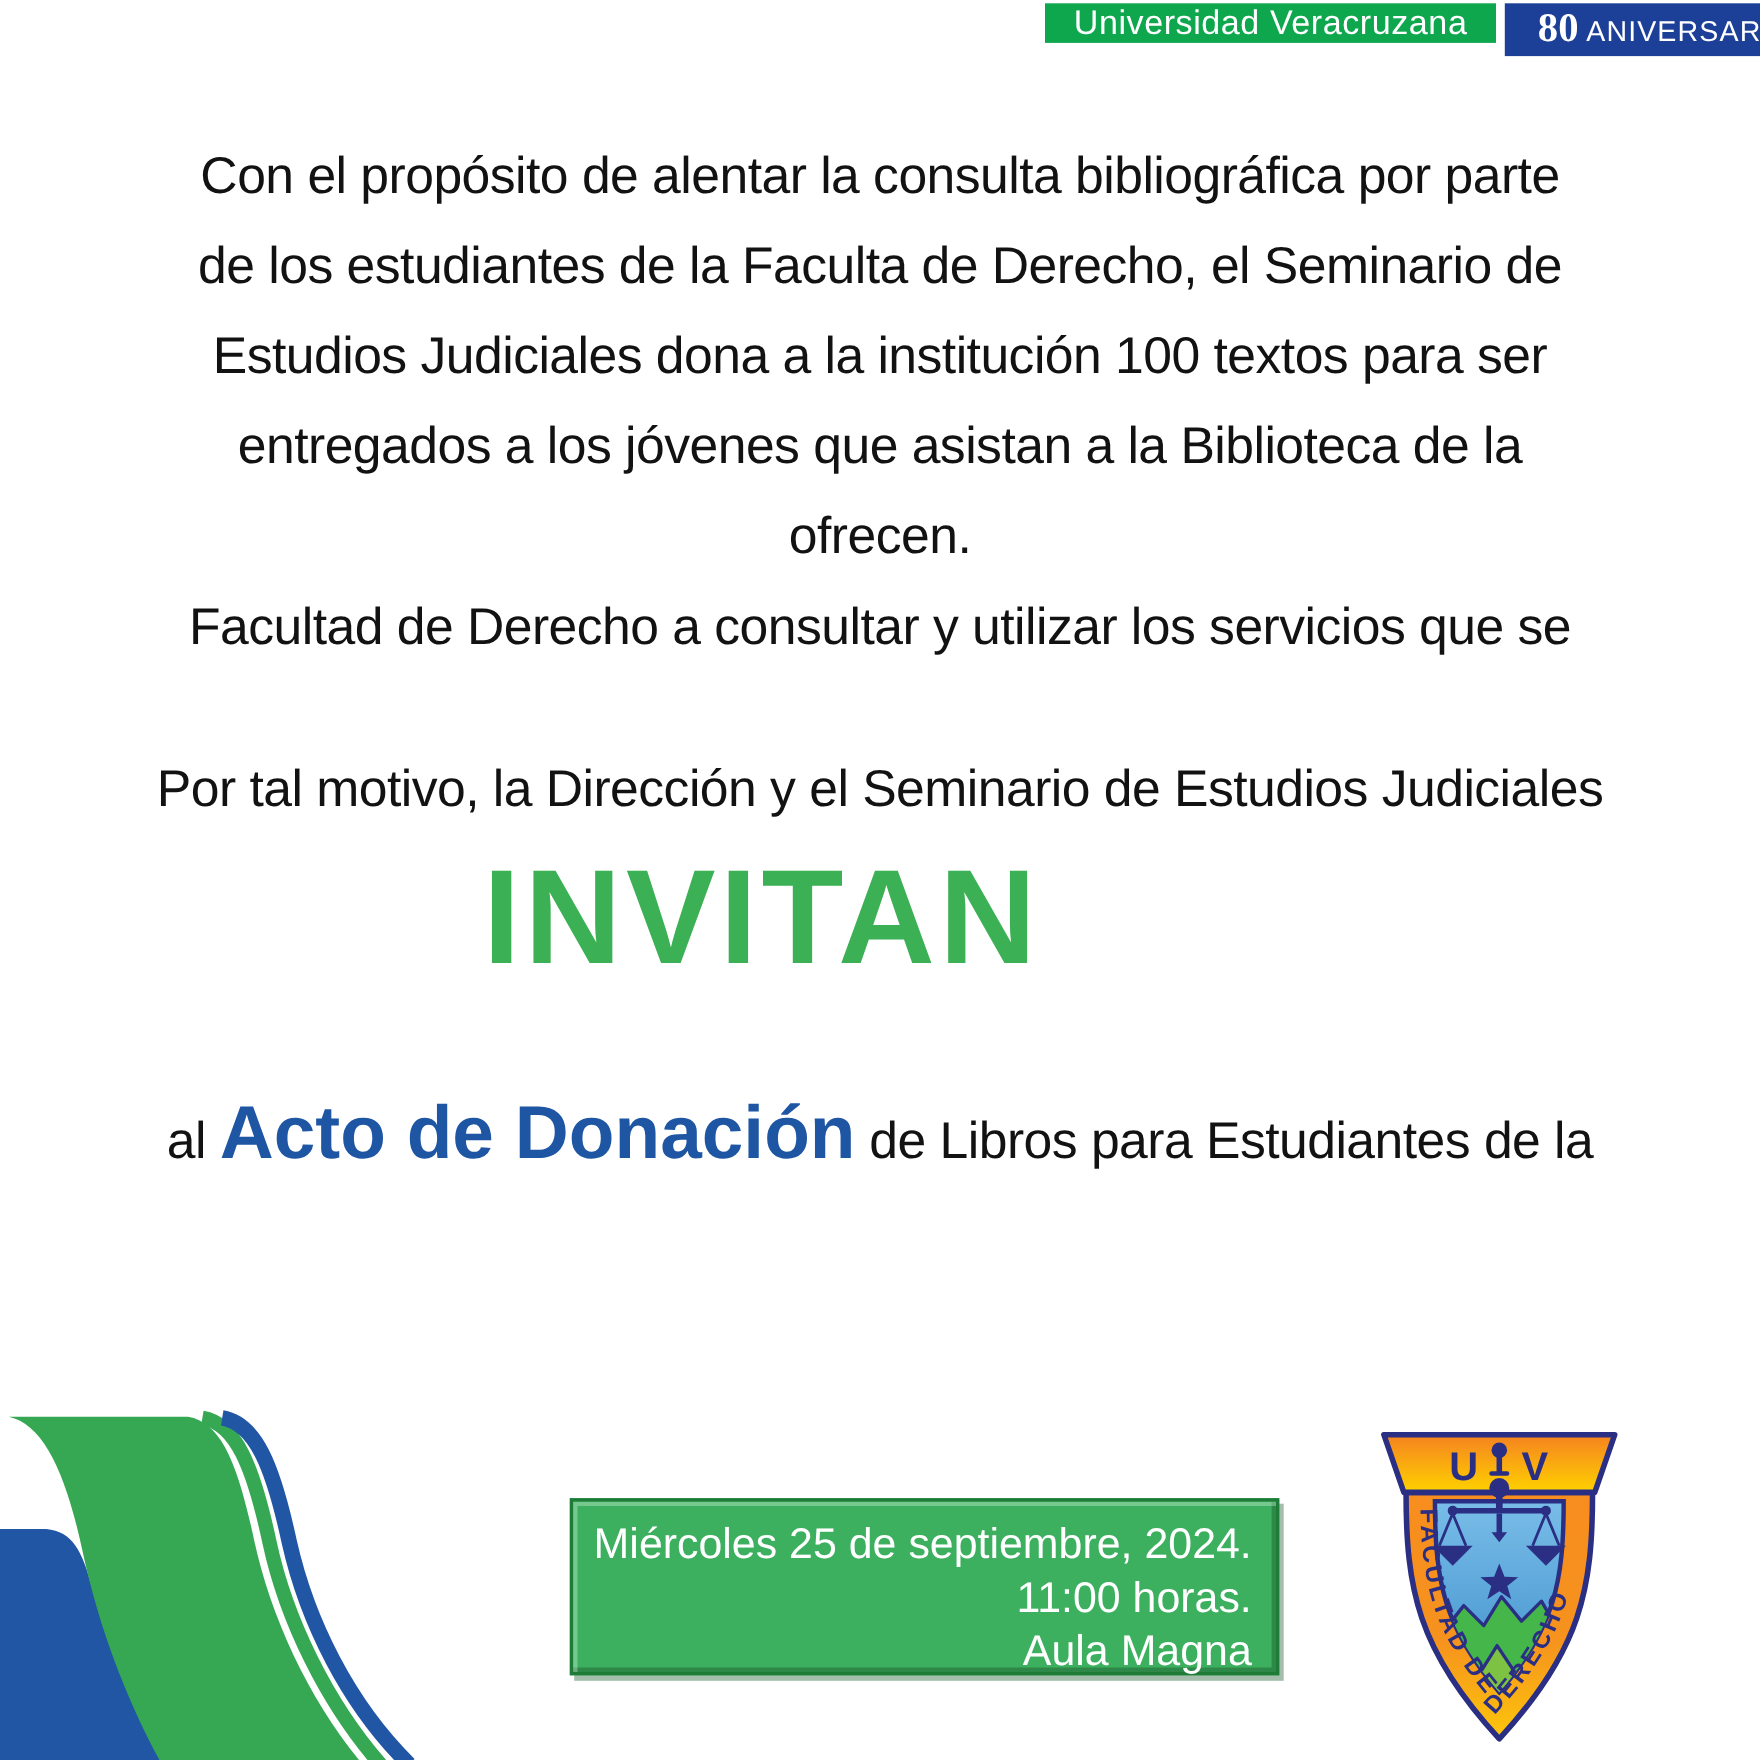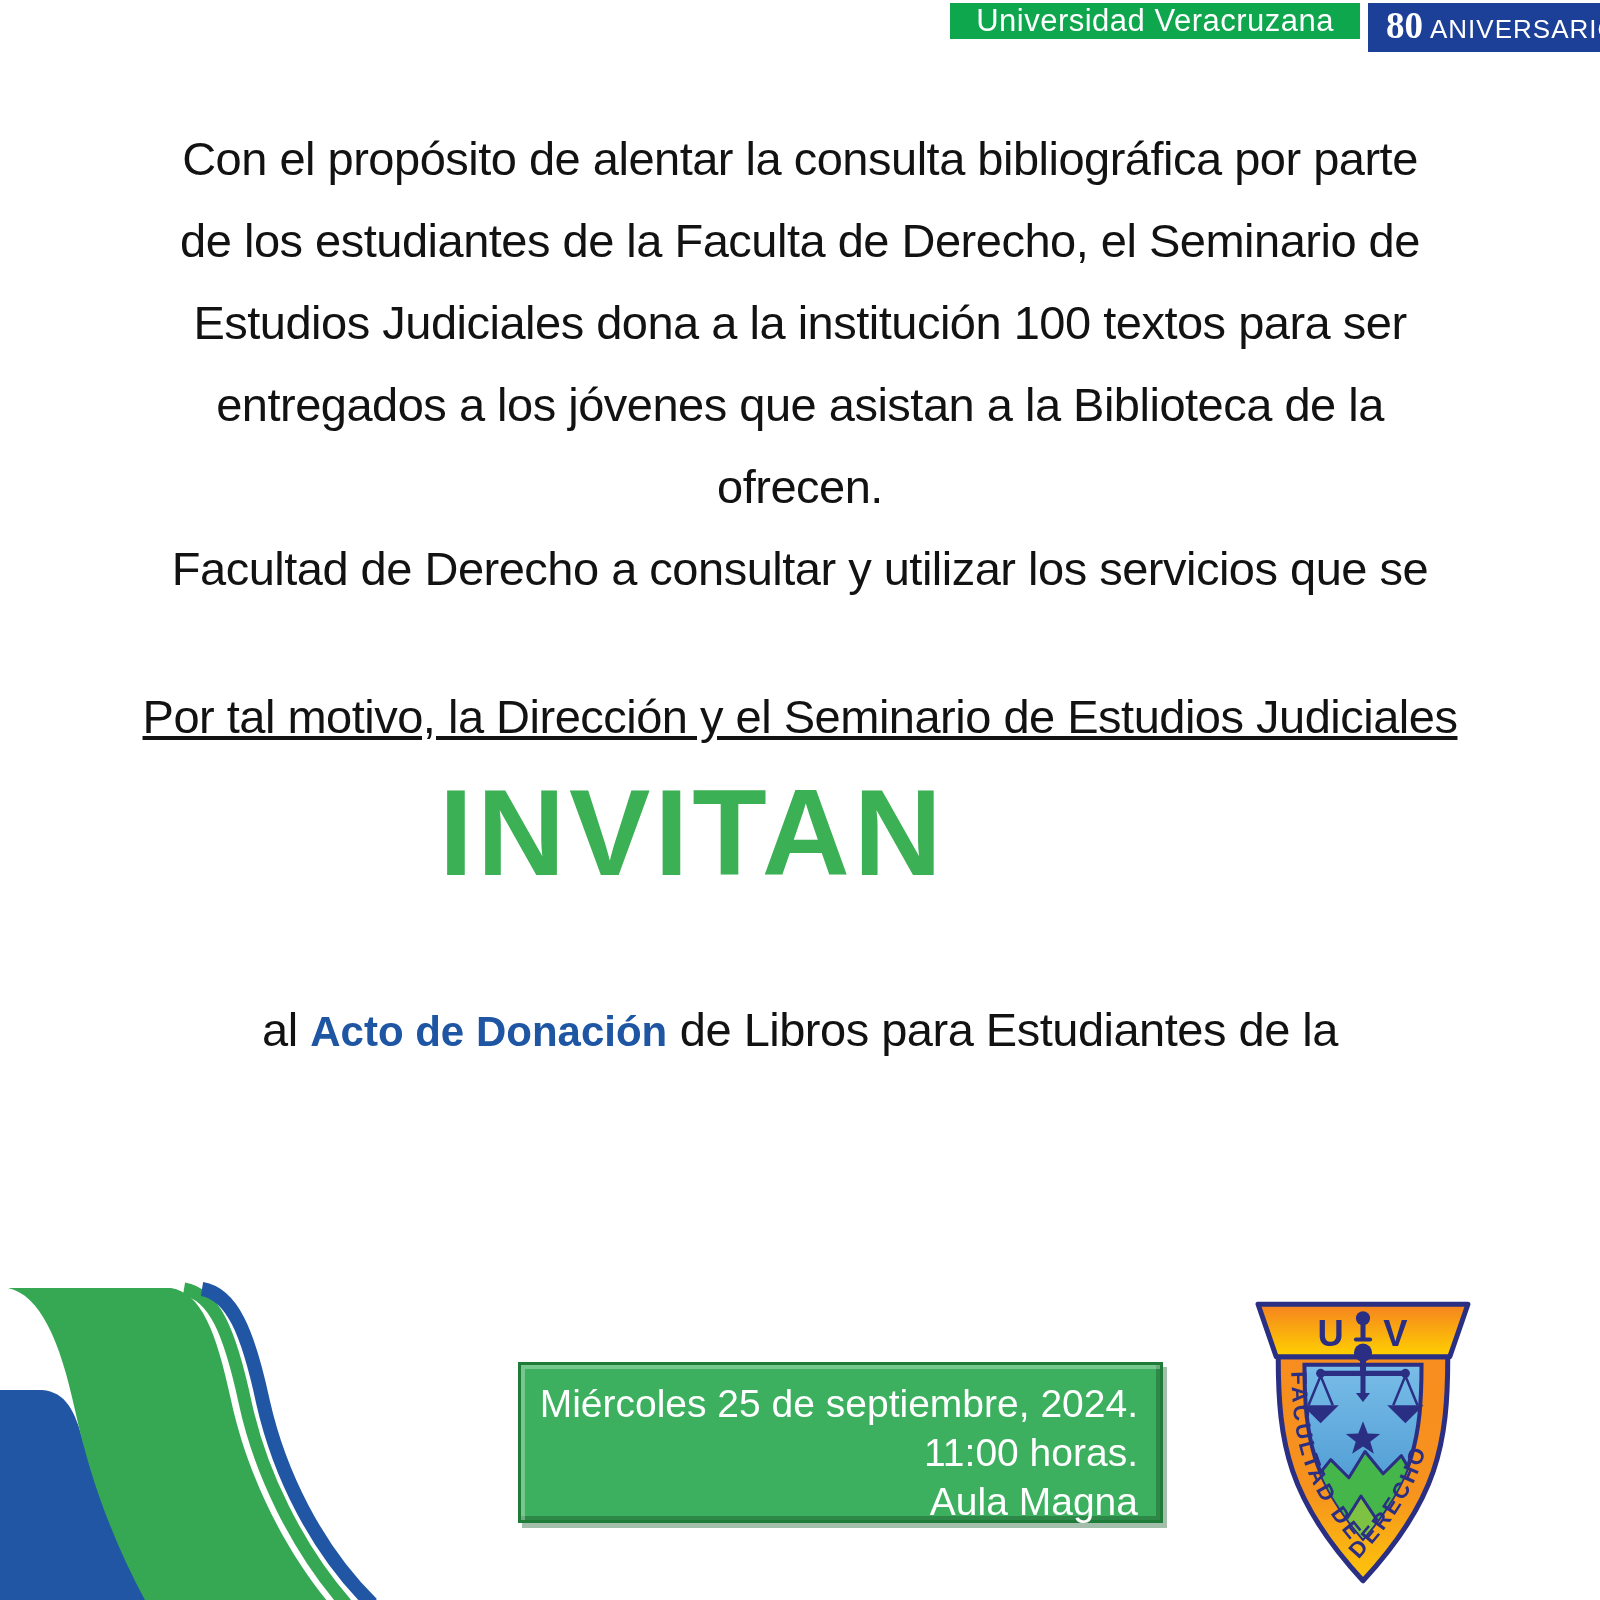--- a/index.html
+++ b/index.html
@@ -5,39 +5,39 @@
   * { margin:0; padding:0; box-sizing:border-box; }
   html,body { width:1600px; height:1600px; background:#ffffff; overflow:hidden;
               font-family:"Liberation Sans", sans-serif; }
   .poster { position:relative; width:1600px; height:1600px; background:#fff; }
 
   
   .banner { position:absolute; top:3px; right:0; height:46px; display:flex; align-items:flex-start; }
   .banner-green { background:#0fa74e; color:#fff; display:flex; align-items:center;
                   padding:0 26px; font-size:31px; letter-spacing:.5px; }
   .banner-blue  { background:#1c3f97; color:#fff; display:flex; align-items:baseline;
-                  padding:0 20px 0 18px; margin-left:8px; width:232px; }
+                  padding:0 20px 0 30px; margin-left:8px; width:232px; }
   .banner-blue .num   { font-family:"Liberation Serif", serif; font-size:37px; line-height:46px; font-weight:600; }
   .banner-blue .label { font-size:26px; letter-spacing:1px; margin-left:7px; line-height:46px; }
 
   
   .intro { position:absolute; top:118px; left:0; width:1600px; padding:0 78px;
            text-align:center; color:#121212; font-size:47px; letter-spacing:-0.5px; }
   .intro .line { line-height:82px; white-space:nowrap; }
 
   .motive { position:absolute; top:676px; left:0; width:1600px; text-align:center;
-            color:#121212; font-size:47px; letter-spacing:-0.5px; line-height:82px; white-space:nowrap;text-decoration:underline; }
+            color:#121212; font-size:47px; letter-spacing:-0.5px; line-height:82px; white-space:nowrap; }
 
   .invitan { position:absolute; top:758px; left:0; width:1385px; text-align:center;
              color:#3cb054; font-size:122px; font-weight:bold; letter-spacing:4px; line-height:150px; }
 
   .invite { position:absolute; top:982px; left:0; width:1600px; text-align:center;
             color:#121212; font-size:47px; letter-spacing:-0.5px; }
   .invite .row { line-height:96px; white-space:nowrap; }
-  .invite .highlight { color:#1e56a3; font-weight:bold; font-size:42px; letter-spacing:0; }
+  .invite .highlight { color:#1e56a3; font-weight:bold; font-size:68px; letter-spacing:0; }
 
   
   .event-box { position:absolute; left:518px; top:1362px; width:645px; height:161px;
                background:#3cb05e; border:3px solid #1e7c38;
                box-shadow: 4px 5px 0 rgba(25,95,45,.40),
                            inset 4px 4px 0 rgba(255,255,255,.30),
                            inset -4px -4px 0 rgba(0,0,0,.22);
                color:#fff; text-align:right; padding:14px 22px 0 10px; }
   .event-box .ev-line { font-size:39px; line-height:49px; white-space:nowrap; }
 

